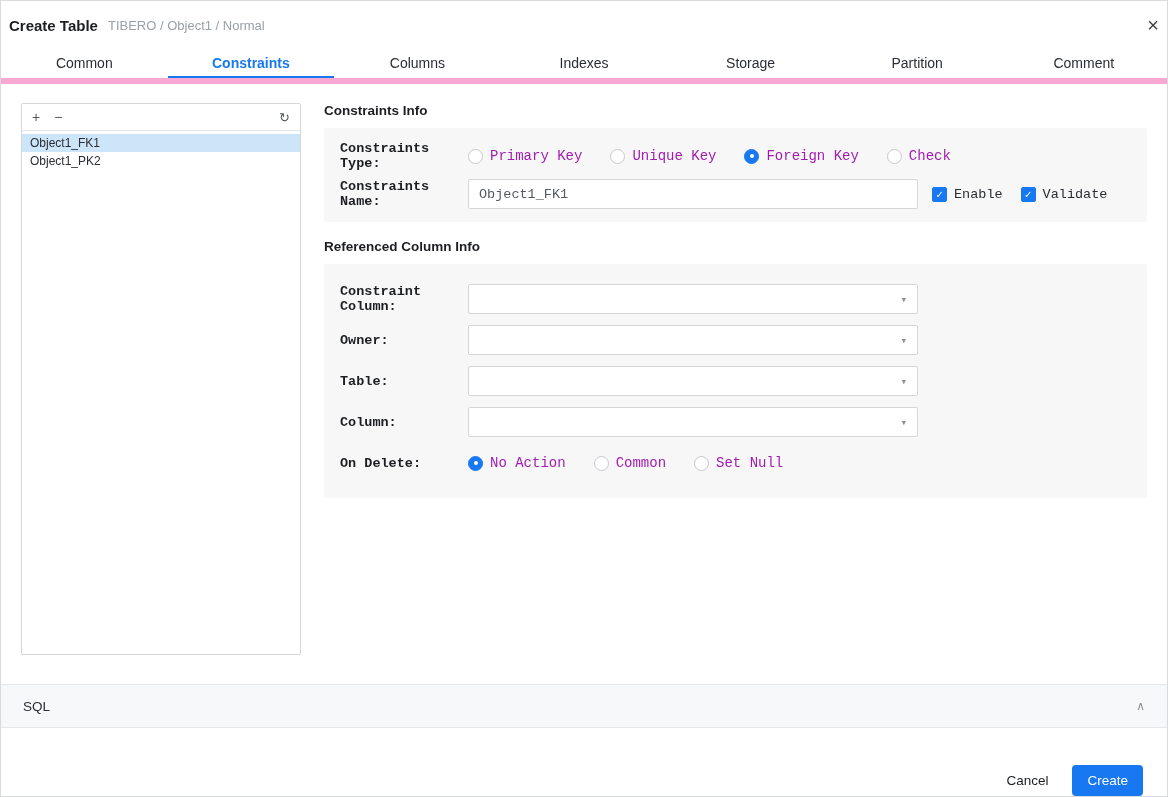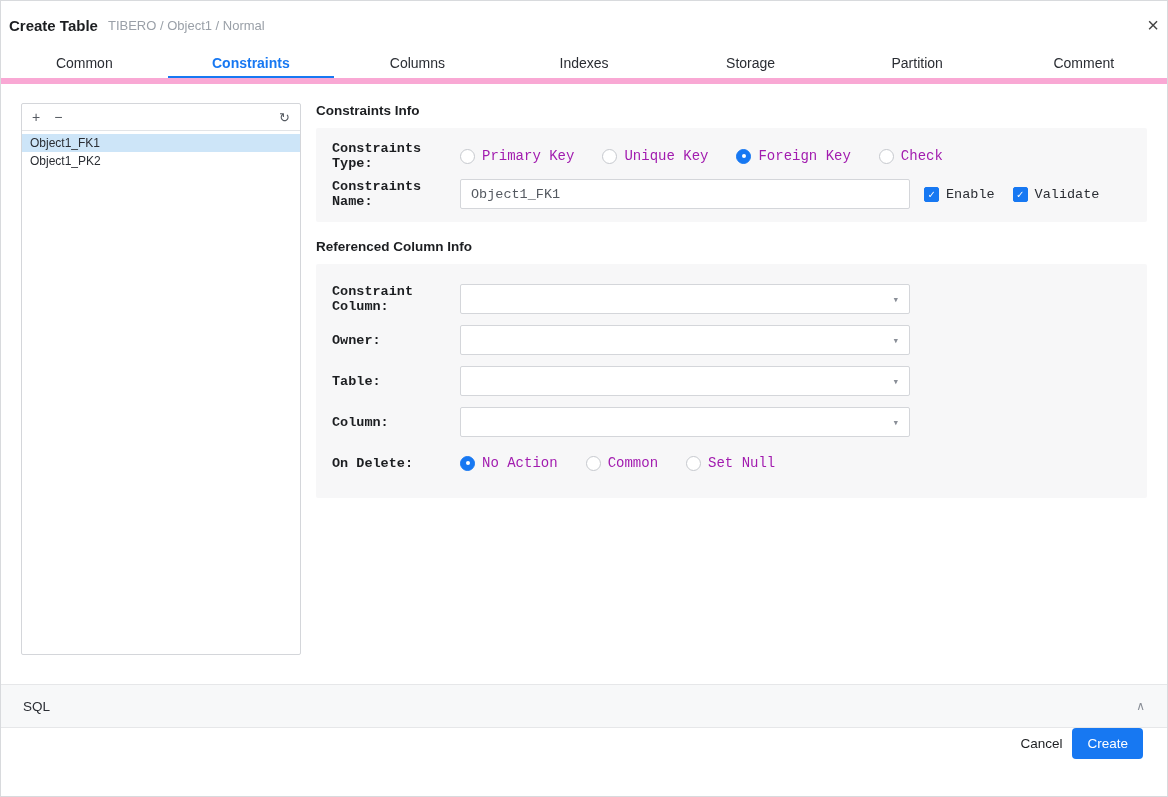--- a/index.html
+++ b/index.html
@@ -21,21 +21,21 @@
   .main { flex:1 1 auto; display:flex; padding:19px 20px 0 20px; gap:15px; overflow:hidden; }
 
   .listpanel { width:280px; height:552px; border:1px solid #d4d6da; border-radius:2px; background:#fff; flex:0 0 auto; display:flex; flex-direction:column; }
   .list-toolbar { display:flex; align-items:center; height:27px; border-bottom:1px solid #e2e4e7; padding:0 10px; gap:14px; flex:0 0 auto; }
   .tool-btn { background:none; border:none; font-size:14px; color:#555a61; cursor:pointer; line-height:1; font-family:inherit; padding:0; }
   .tool-btn.refresh { margin-left:auto; font-size:13px; }
   .list-items { flex:1; overflow:auto; padding-top:3px; }
   .list-item { font-size:12px; padding:2px 8px; color:#2a2d33; cursor:pointer; }
   .list-item.selected { background:#cde5f8; }
 
-  .content { flex:1; display:flex; flex-direction:column; }
+  .content { flex:1; display:flex; flex-direction:column;margin-left:8px; }
   .section-heading { font-size:13.5px; font-weight:700; margin-bottom:10px; }
   .panel { background:#f7f7f8; border-radius:2px; padding:9px 16px; margin-bottom:17px; }
   .row { display:flex; align-items:center; min-height:38px;font-family:Liberation Mono, monospace; }
   .panel2 .row { min-height:30px; margin:11px 0; }
   .field-label { width:128px; font-size:13.5px; font-weight:700; flex:0 0 auto; }
 
   
   .radio-group { display:flex; align-items:center; }
   .radio { display:flex; align-items:center; margin-right:28px; cursor:pointer; }
   .radio-circle { width:15px; height:15px; border-radius:50%; border:1px solid #c6c9ce; background:#fff; margin-right:7px; flex:0 0 auto; position:relative; }
@@ -54,21 +54,21 @@
   .select { width:450px; height:30px; border:1px solid #d4d6da; border-radius:2px; background:#fff; padding:0 10px; display:flex; align-items:center; font-size:13.5px; color:#555a61; cursor:pointer; }
   .select .caret { margin-left:auto; color:#8a8f98; font-size:11px; }
   .check-group { display:flex; align-items:center; margin-left:14px; }
 
   
   .sqlbar { flex:0 0 auto; height:44px; background:#f7f8f9; border-top:1px solid #e6e7e9; border-bottom:1px solid #e6e7e9; display:flex; align-items:center; padding:0 22px; cursor:pointer; }
   .sql-label { font-size:13.5px; color:#2a2d33;text-align:center; }
   .chevron-up { margin-left:auto; color:#8a8f98; font-size:12px; }
 
   
-  .footer { flex:0 0 auto; height:68px; display:flex; align-items:flex-start; justify-content:flex-end; padding:0 24px; gap:4px; background:#fff; }
+  .footer { flex:0 0 auto; height:68px; display:flex; align-items:flex-end; justify-content:flex-end; padding:0 24px; gap:18px; background:#fff; }
   .cancel-btn { background:none; border:none; font-size:13.5px; color:#1c1e21; cursor:pointer; font-family:inherit; padding:8px 6px; }
   .create-btn { background:#1778f2; border:none; color:#fff; font-size:13.5px; border-radius:4px; padding:8px 15px; cursor:pointer; font-family:inherit; }
 </style>
 </head>
 <body>
 
 <div class="dialog">
 
   <div class="header">
     <span class="title">Create Table</span>

